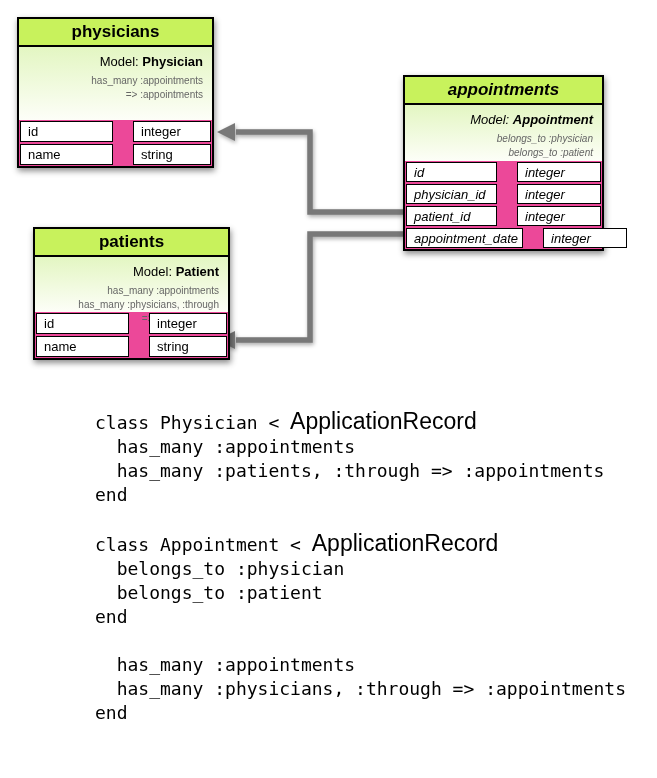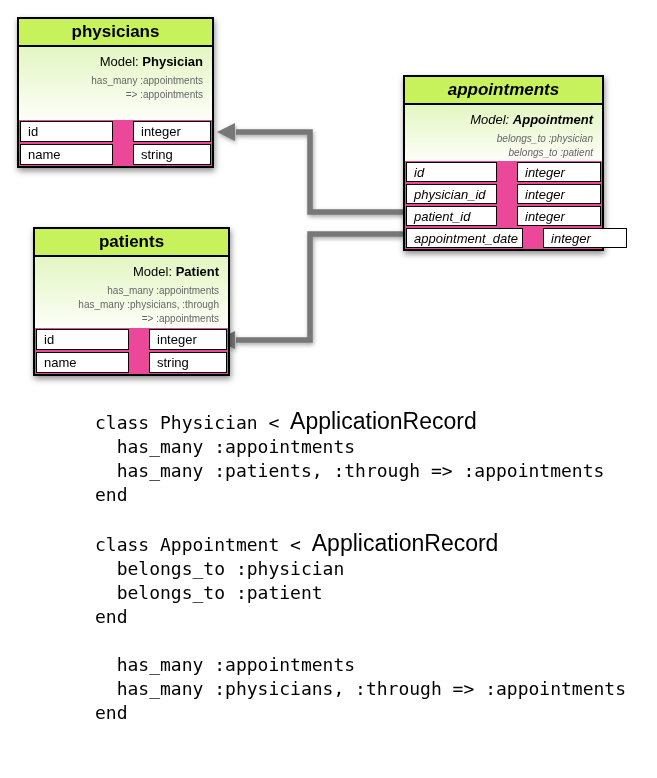--- a/index.html
+++ b/index.html
@@ -18,21 +18,21 @@
   .db-table--patients     { left:33px;  top:227px; width:197px; }
 
   .db-table__header { box-sizing:border-box; height:28px; background:#c8f25c;
                       border-bottom:2px solid #000; text-align:center;
                       font-size:17px; font-weight:bold; line-height:25px; color:#000; }
 
   .db-table__model { box-sizing:border-box; background:linear-gradient(to bottom,#e3f6c2,#fdfef8);
                      padding:7px 9px 0 9px;text-align:right; }
   .db-table--physicians   .db-table__model { height:73px; }
   .db-table--appointments .db-table__model { height:56px; }
-  .db-table--patients     .db-table__model { height:71px; }
+  .db-table--patients     .db-table__model { height:55px; }
 
   .model-line { font-size:13px; line-height:16px; color:#000; margin-bottom:4px; }
   .model-name { font-weight:bold; }
   .assoc-line { font-size:10px; line-height:14px; color:#666; white-space:pre; }
 
   .db-table__rows { padding:1px; }
   .field-row { display:grid; gap:20px; margin-bottom:2px; }
   .field-row:last-child { margin-bottom:0; }
   .db-table--physicians .field-row,
   .db-table--patients   .field-row { grid-template-columns:1fr 78px; }

